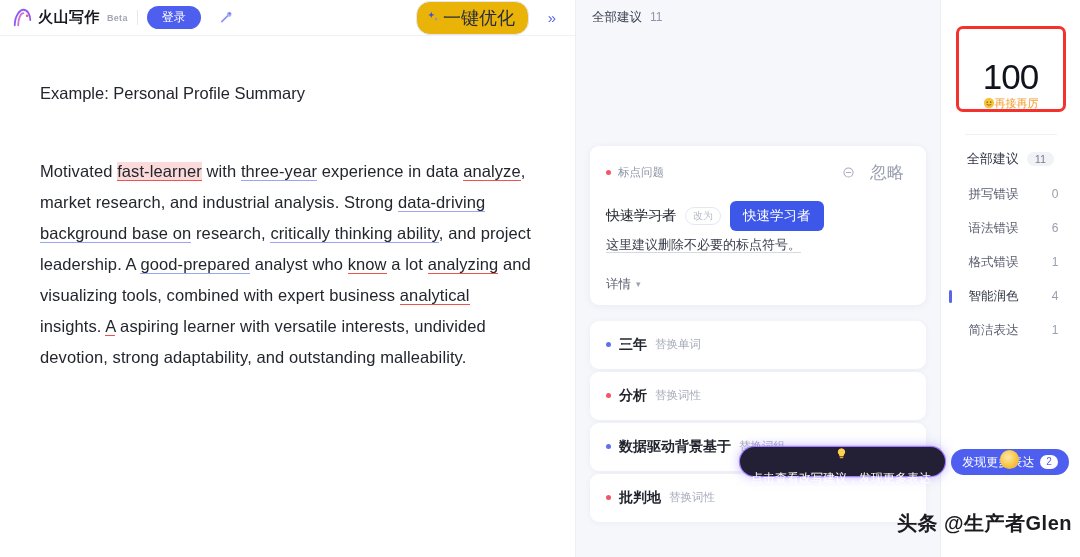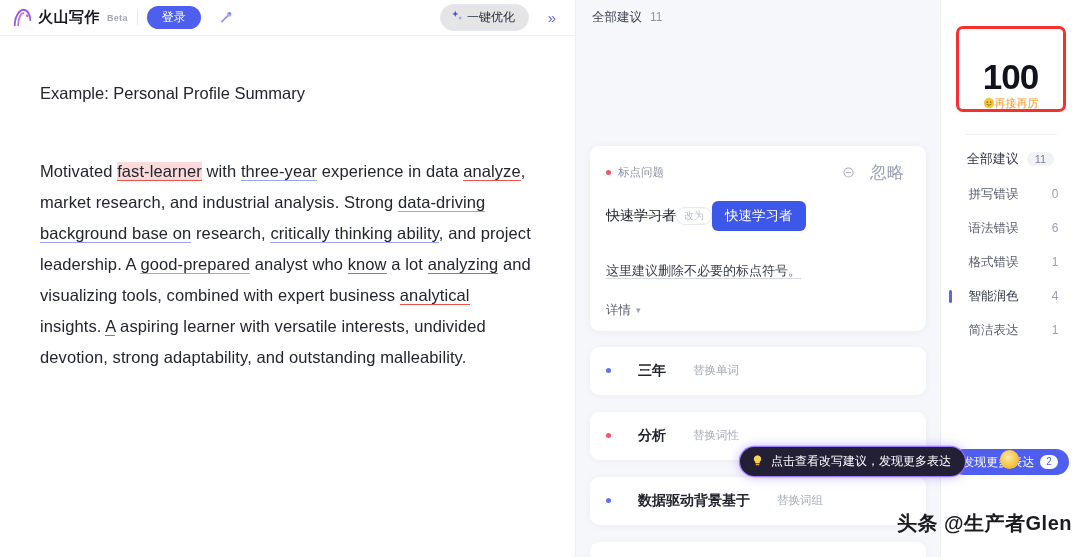--- a/index.html
+++ b/index.html
@@ -82,25 +82,25 @@
     align-items: center;
     justify-content: center;
     cursor: pointer;
     border-radius: 6px;
   }
   .topbar-spacer { flex: 1 1 auto; }
   .optimize-btn {
     display: flex;
     align-items: center;
     gap: 4px;
-    background: #e5e5e5;
+    background: #eab308;
     border: 1px solid #e4e6f6;
     border-radius: 14px;
     padding: 4px 13px 4px 10px;
-    font-size: 12px;
+    font-size: 18px;
     color: #262b3d;
     cursor: pointer;
   }
   .collapse-btn {
     width: 26px; height: 26px;
     margin-left: 10px;
     display: flex;
     align-items: center;
     justify-content: center;
     color: #5a66e8;
@@ -202,21 +202,22 @@
     gap: 16px;
     font-size: 17px;
     color: #9aa0b0;
     background: transparent;
     border: none;
     cursor: pointer;
   }
   .replace-row {
     display: flex;
     align-items: center;
-    margin-bottom: 30px;
+    gap: 9px;
+    margin-bottom: 4px;
   }
   .orig-text {
     font-size: 14px;
     color: #22252e;
     text-decoration: line-through;
     text-decoration-color: rgba(34,37,46,.45);
   }
   .arrow-chip {
     font-size: 10px;
     color: #b4b9c6;
@@ -257,23 +258,23 @@
   }
   .chev { font-size: 9px; color: #9aa0b0; }
 
   .sugg-row {
     background: #ffffff;
     border-radius: 9px;
     box-shadow: 0 1px 6px rgba(60,70,110,.055);
     height: 48px;
     display: flex;
     align-items: center;
-    gap: 27px;
+    gap: 8px;
     padding: 0 16px;
-    margin-bottom: 17px;
+    margin-bottom: 3px;
     cursor: pointer;
   }
   .sugg-row-word {
     font-size: 14px;
     color: #22252e;
     font-weight: bold;
   }
   .sugg-row-type {
     font-size: 11.5px;
     color: #a8adbb;
@@ -289,20 +290,21 @@
     align-items: center;
     gap: 7px;
     padding: 0 14px 0 11px;
     border-radius: 15px;
     background: #231f35;
     color: #ffffff;
     font-size: 12px;
     white-space: nowrap;
     box-shadow: 0 0 0 1.2px rgba(150,110,255,.85), 0 0 12px rgba(130,100,255,.55);
     z-index: 30;
+    flex-direction: column;
   }
 
   
   .score-pane {
     width: 140px;
     height: 557px;
     background: #ffffff;
     border-left: 1px solid #eceef2;
     display: flex;
     flex-direction: column;
@@ -316,21 +318,21 @@
     border: 3px solid #f5312e;
     border-radius: 7px;
     display: flex;
     flex-direction: column;
     align-items: center;
     justify-content: center;
     background: #ffffff;
   }
   .score-num {
     font-size: 35px;
-    font-weight: bold;
+    font-weight: normal;
     color: #10131c;
     line-height: 1;
     letter-spacing: -1px;
     position: relative;
     margin-top: 32px;
   }
   .score-underline {
     width: 52px;
     height: 5px;
     margin-top: -7px;

